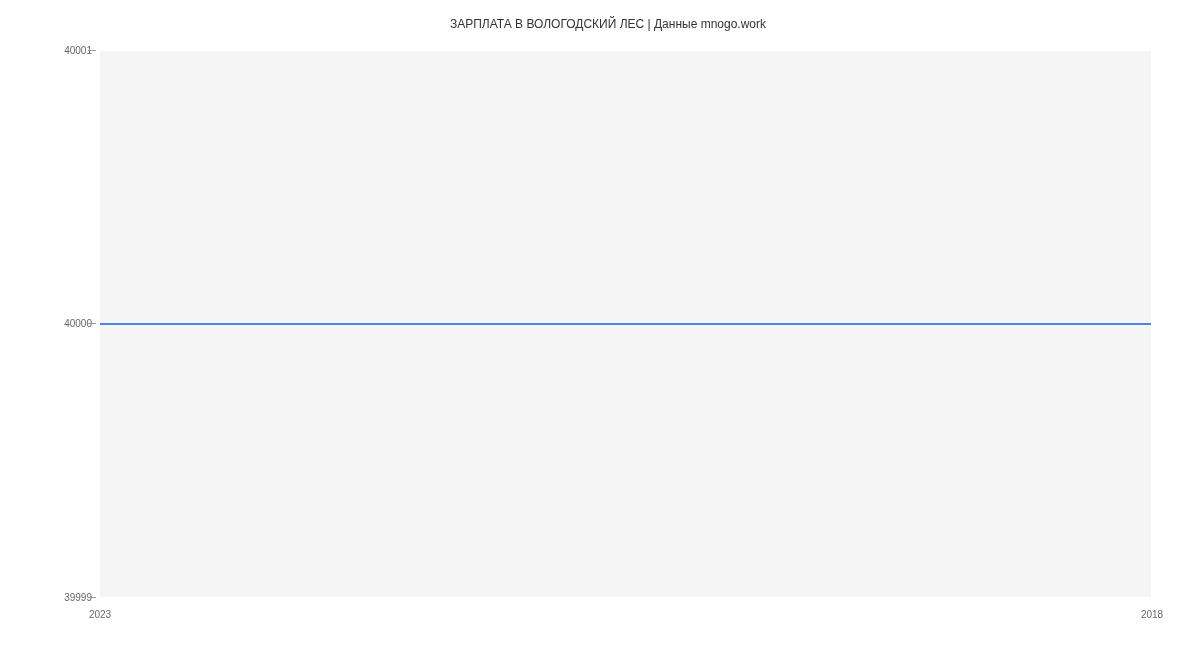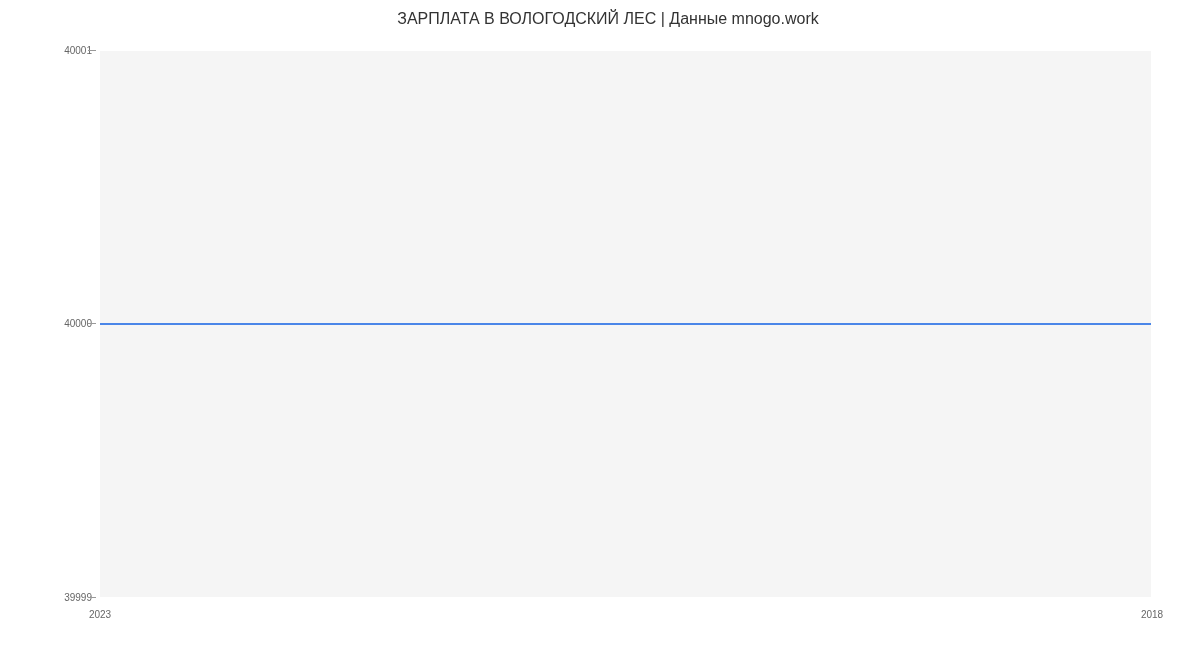--- a/index.html
+++ b/index.html
@@ -5,23 +5,23 @@
     * { margin: 0; padding: 0; box-sizing: border-box; }
     body {
       width: 1200px;
       height: 650px;
       font-family: Verdana, Geneva, sans-serif;
       background: #fff;
       position: relative;
     }
     .chart-title {
       text-align: center;
-      font-size: 16px;
+      font-size: 12px;
       color: #333;
-      padding-top: 10px;
+      padding-top: 17px;
       font-weight: normal;
       margin-left: 16px;
     }
     .plot-area {
       position: absolute;
       left: 100px;
       top: 50px;
       width: 1052px;
       height: 547px;
       background: #f5f5f5;

